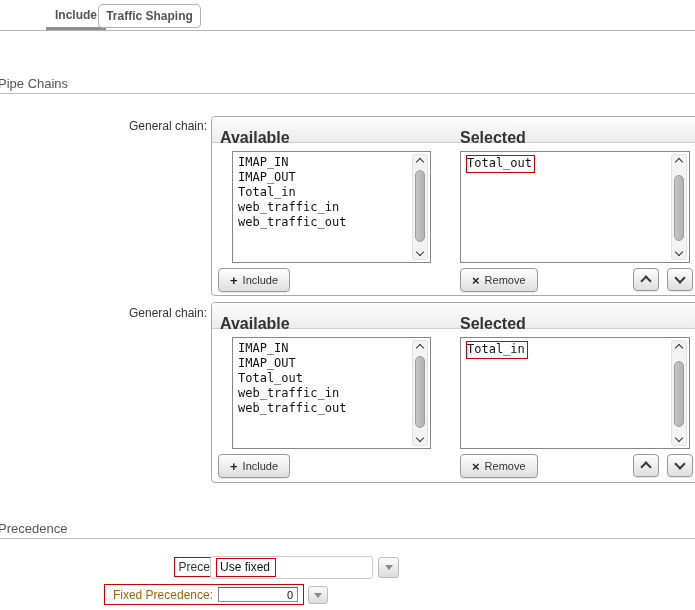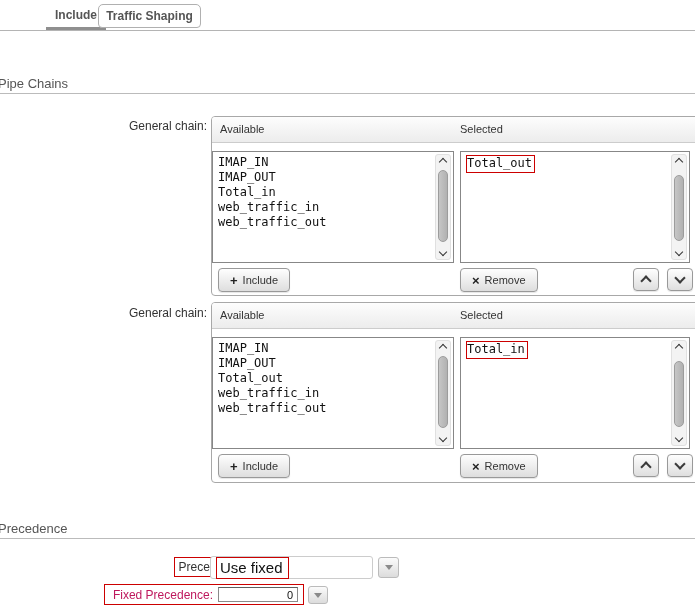--- a/index.html
+++ b/index.html
@@ -34,29 +34,29 @@
   
   .panel {
     left:211px; width:492px;
     border:1px solid #a8a8a8; border-radius:4px; background:#fff;
   }
   .panel-band {
     position:absolute; left:0; top:0; right:0; height:26px;
     background:linear-gradient(#fdfdfd,#ececec);
     border-bottom:1px solid #ccc; border-radius:3px 3px 0 0;
   }
-  .band-label { position:absolute; top:6px; font-size:11px; font-weight:normal; color:#333; }
+  .band-label { position:absolute; top:12px; font-size:16px; font-weight:bold; color:#333; }
   .band-avail { left:8px; }
   .band-sel   { left:248px; }
 
   .listbox {
     position:absolute; top:34px; height:112px;
     border:1px solid #878787; background:#fff; overflow:hidden; cursor:default;
   }
-  .list-avail { left:0;   width:242px;padding-left:20px; }
+  .list-avail { left:20px;   width:199px;padding-left:20px; }
   .list-sel   { left:248px; width:230px; }
   .list-items {
     position:absolute; left:0; top:0; right:18px; bottom:0;
     padding:3px 0 0 5px;
     font-family:"DejaVu Sans Mono", monospace; font-size:12px;
     line-height:15px; color:#111; white-space:nowrap;
   }
 
   
   .sbar {
@@ -107,37 +107,37 @@
   .prec-label-box {
     left:134px; top:557px; width:76px; height:20px;
     display:flex; align-items:center; justify-content:flex-end;
     font-size:12px; color:#333; padding-right:3px;margin-left:40px;
   }
   .combo-field {
     left:210px; top:556px; width:163px; height:23px;
     border:1px solid #ccc; border-radius:3px; background:#fff;
     display:flex; align-items:center; padding-left:5px; cursor:pointer;
   }
-  .combo-value { font-size:15px; color:#111; padding:1px 5px 2px 3px; }
+  .combo-value { font-size:12px; color:#111; padding:1px 5px 2px 3px; }
   .dd-btn {
     width:21px; height:21px;
     border:1px solid #bbb; border-radius:3px;
     background:linear-gradient(#fbfbfb,#dcdcdc);
     display:flex; align-items:center; justify-content:center; cursor:pointer;
   }
   .dd-combo { left:378px; top:557px; }
   .dd-spin  { left:308px; top:586px; width:20px; height:18px; }
   .tri-down { width:0; height:0; border-left:4px solid transparent;
               border-right:4px solid transparent; border-top:5px solid #8a8a8a; }
 
   .fixed-box {
     left:104px; top:584px; width:200px; height:21px;
     display:flex; align-items:center;
   }
-  .fixed-label { width:108px; text-align:right; font-size:12px; color:#be185d; }
+  .fixed-label { width:108px; text-align:right; font-size:12px; color:#a16207; }
   .fixed-input {
     margin-left:5px; width:80px; height:15px;
     border:1px solid #8a8a8a; border-top-color:#5f5f5f;
     font-family:"Liberation Sans",sans-serif;
     font-size:11px; text-align:right; padding:0 4px; color:#111;
   }
 </style>
 </head>
 <body>
 

